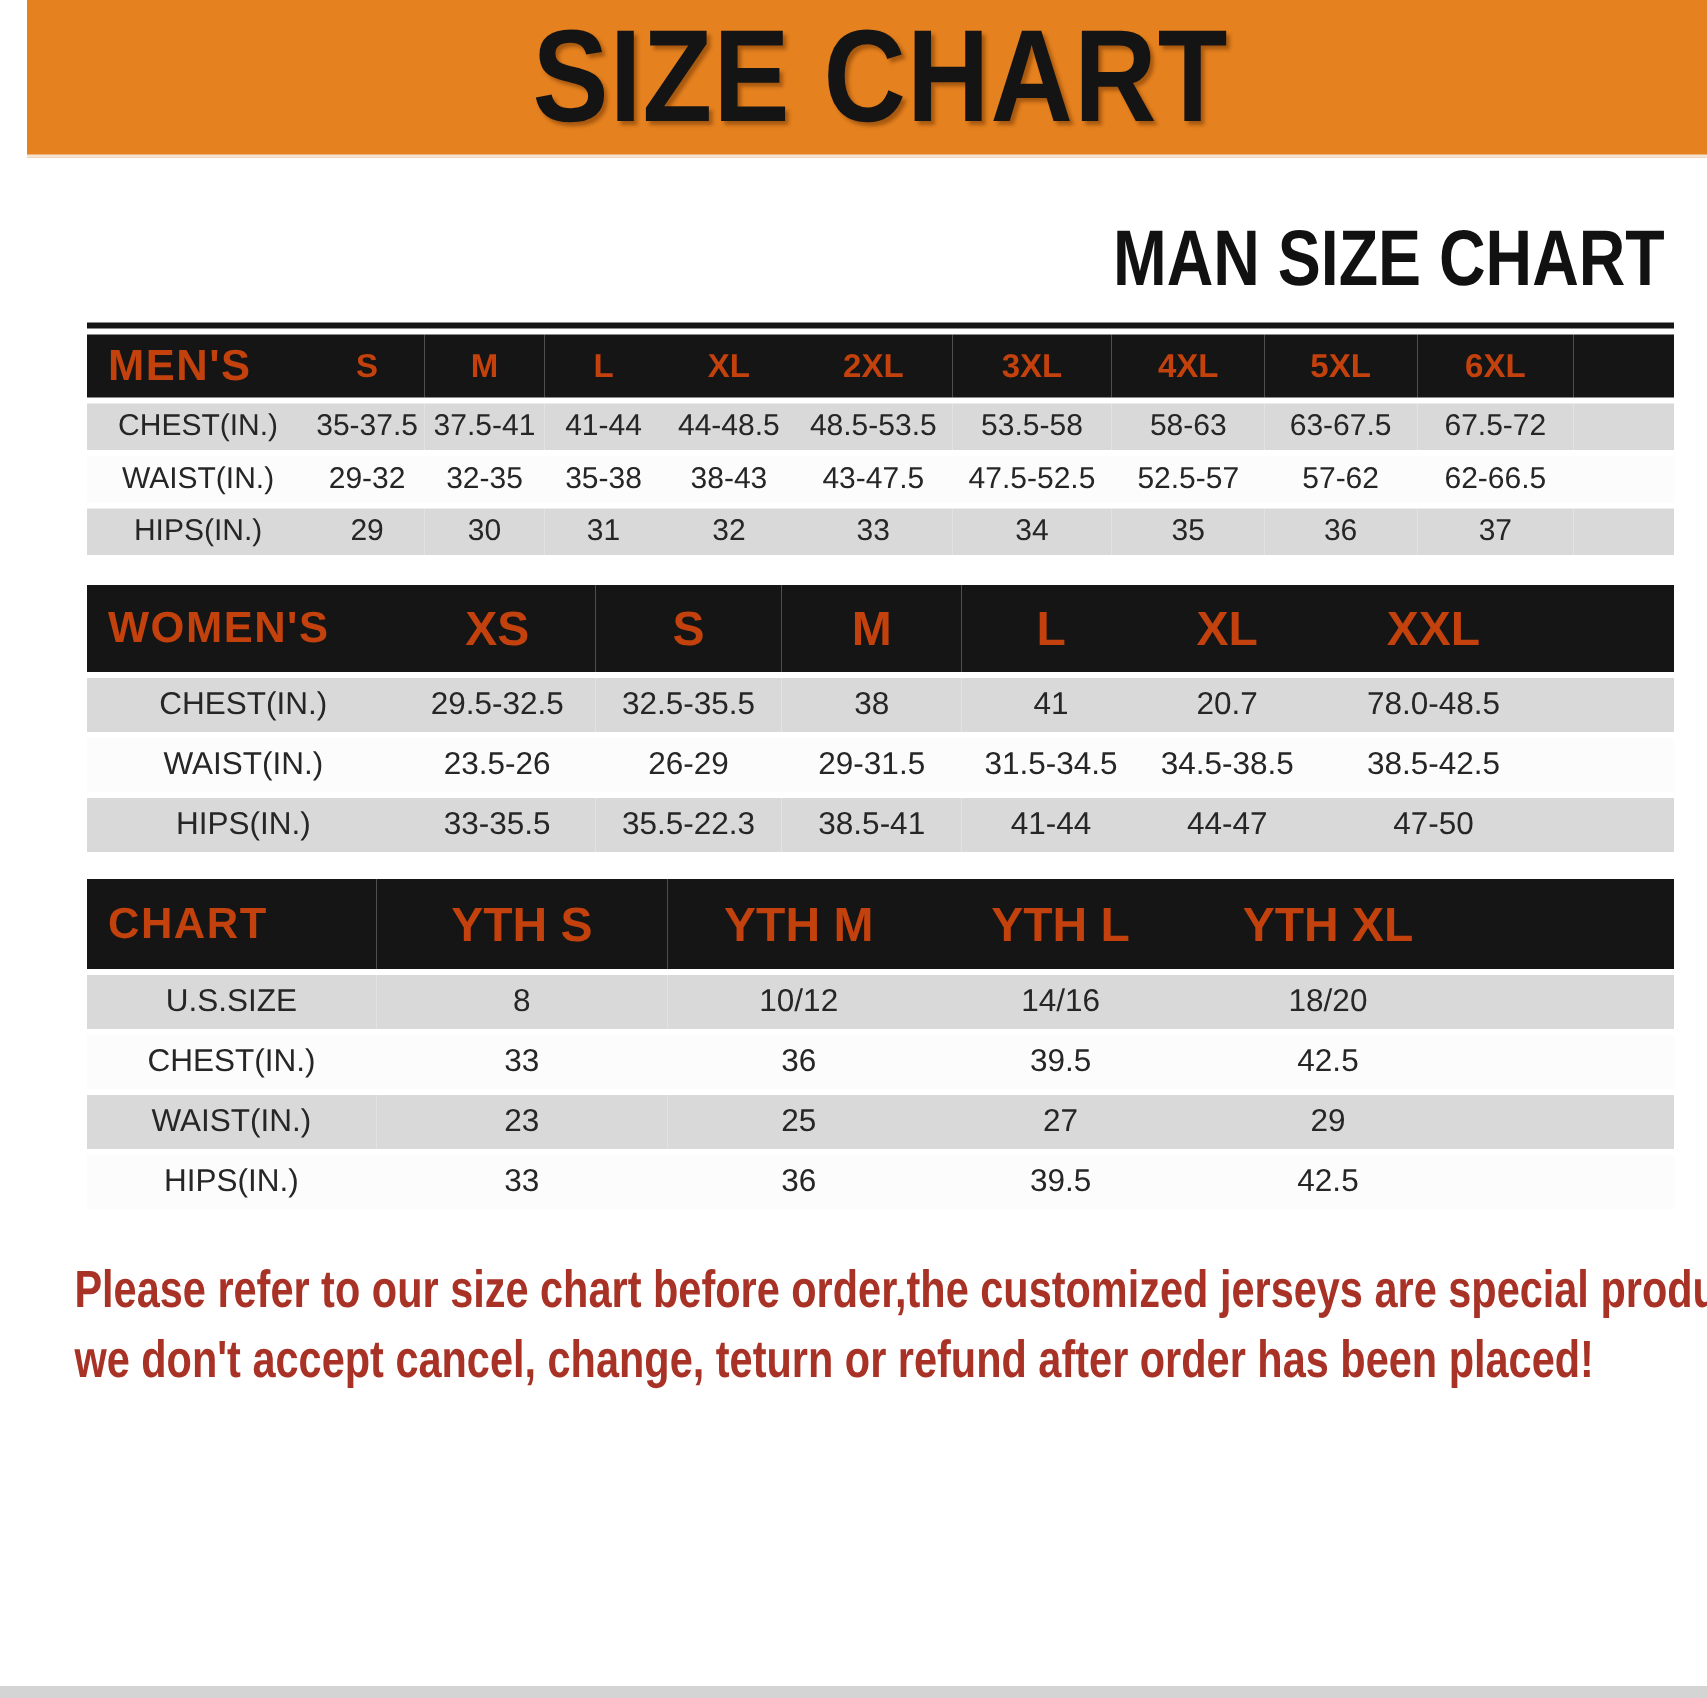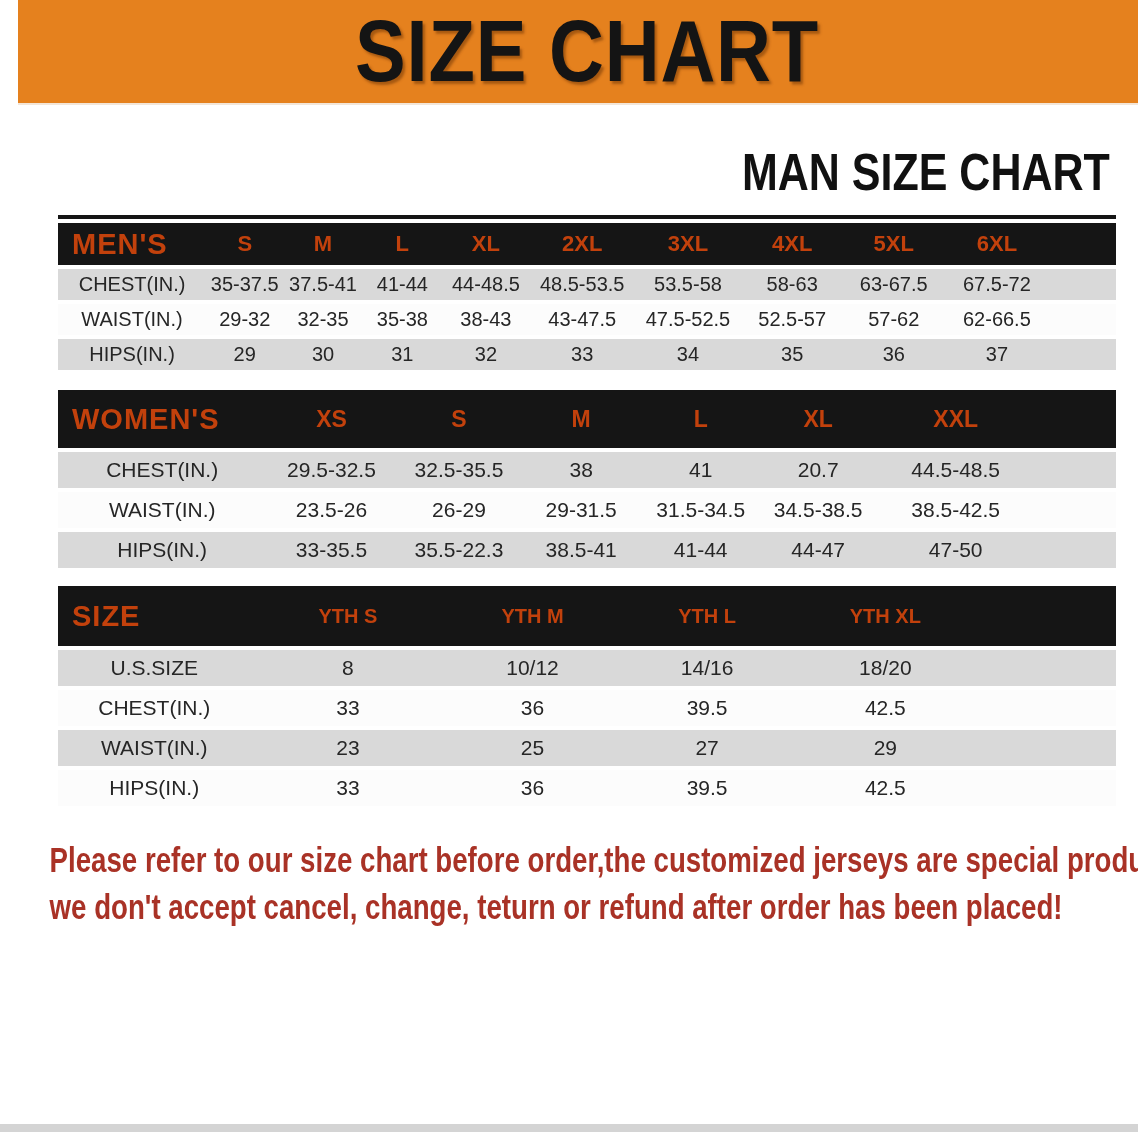--- a/index.html
+++ b/index.html
@@ -47,24 +47,24 @@
   table.size-table th.corner{text-align:left;padding-left:14px;letter-spacing:1px;}
   table.size-table td{
     text-align:center;color:#262626;padding:0;white-space:nowrap;overflow:hidden;
   }
   tr.row-gray td{background:#d9d9d9;}
   tr.row-white td{background:#fcfcfc;}
   
   .t-men th{height:42px;font-size:22px;}
   .t-men th.corner{font-size:29px;}
   .t-men td{height:31px;font-size:20px;}
-  .t-women th{height:58px;font-size:23px;}
+  .t-women th{height:58px;font-size:32px;}
   .t-women th.corner{font-size:29px;}
   .t-women td{height:36px;font-size:21px;}
-  .t-youth th{height:60px;font-size:20px;}
+  .t-youth th{height:60px;font-size:32px;}
   .t-youth th.corner{font-size:29px;}
   .t-youth td{height:36px;font-size:21px;}
   
   .footer-note{
     margin-top:26px;padding-left:40px;width:1420px;
     transform:scaleX(0.79);transform-origin:0 0;
   }
   .footer-note p{
     margin:0;font-size:35px;line-height:47px;color:#A93226;font-weight:bold;
     white-space:nowrap;
@@ -187,21 +187,21 @@
             </tr>
           </thead>
           <tbody>
             <tr class="row-gray">
               <td>CHEST(IN.)</td>
               <td>29.5-32.5</td>
               <td>32.5-35.5</td>
               <td>38</td>
               <td>41</td>
               <td>20.7</td>
-              <td>44.5-48.5</td>
+              <td>78.0-48.5</td>
               <td></td>
             </tr>
             <tr class="row-white">
               <td>WAIST(IN.)</td>
               <td>23.5-26</td>
               <td>26-29</td>
               <td>29-31.5</td>
               <td>31.5-34.5</td>
               <td>34.5-38.5</td>
               <td>38.5-42.5</td>
@@ -228,21 +228,21 @@
           <colgroup>
             <col style="width: 18.2%;">
             <col style="width: 18.4%;">
             <col style="width: 16.5%;">
             <col style="width: 16.5%;">
             <col style="width: 17.2%;">
             <col style="width: 13.2%;">
           </colgroup>
           <thead>
             <tr>
-              <th class="corner">SIZE</th>
+              <th class="corner">CHART</th>
               <th>YTH S</th>
               <th>YTH M</th>
               <th>YTH L</th>
               <th>YTH XL</th>
               <th></th>
             </tr>
           </thead>
           <tbody>
             <tr class="row-gray">
               <td>U.S.SIZE</td>

